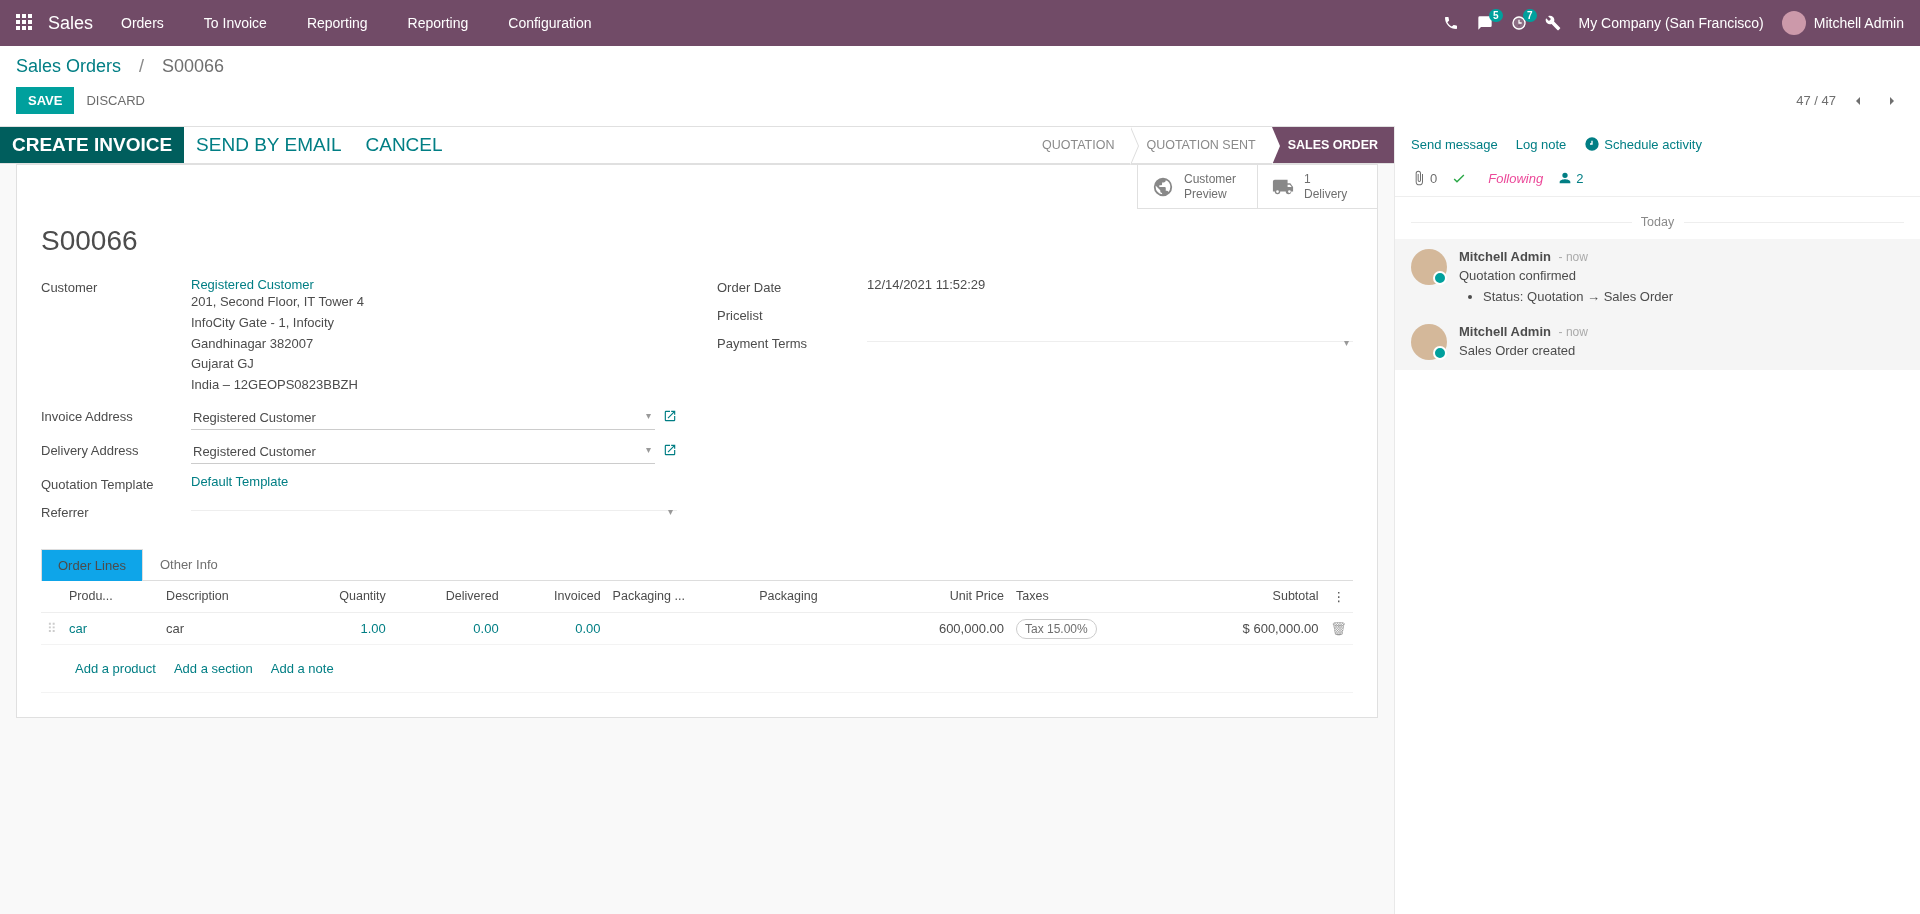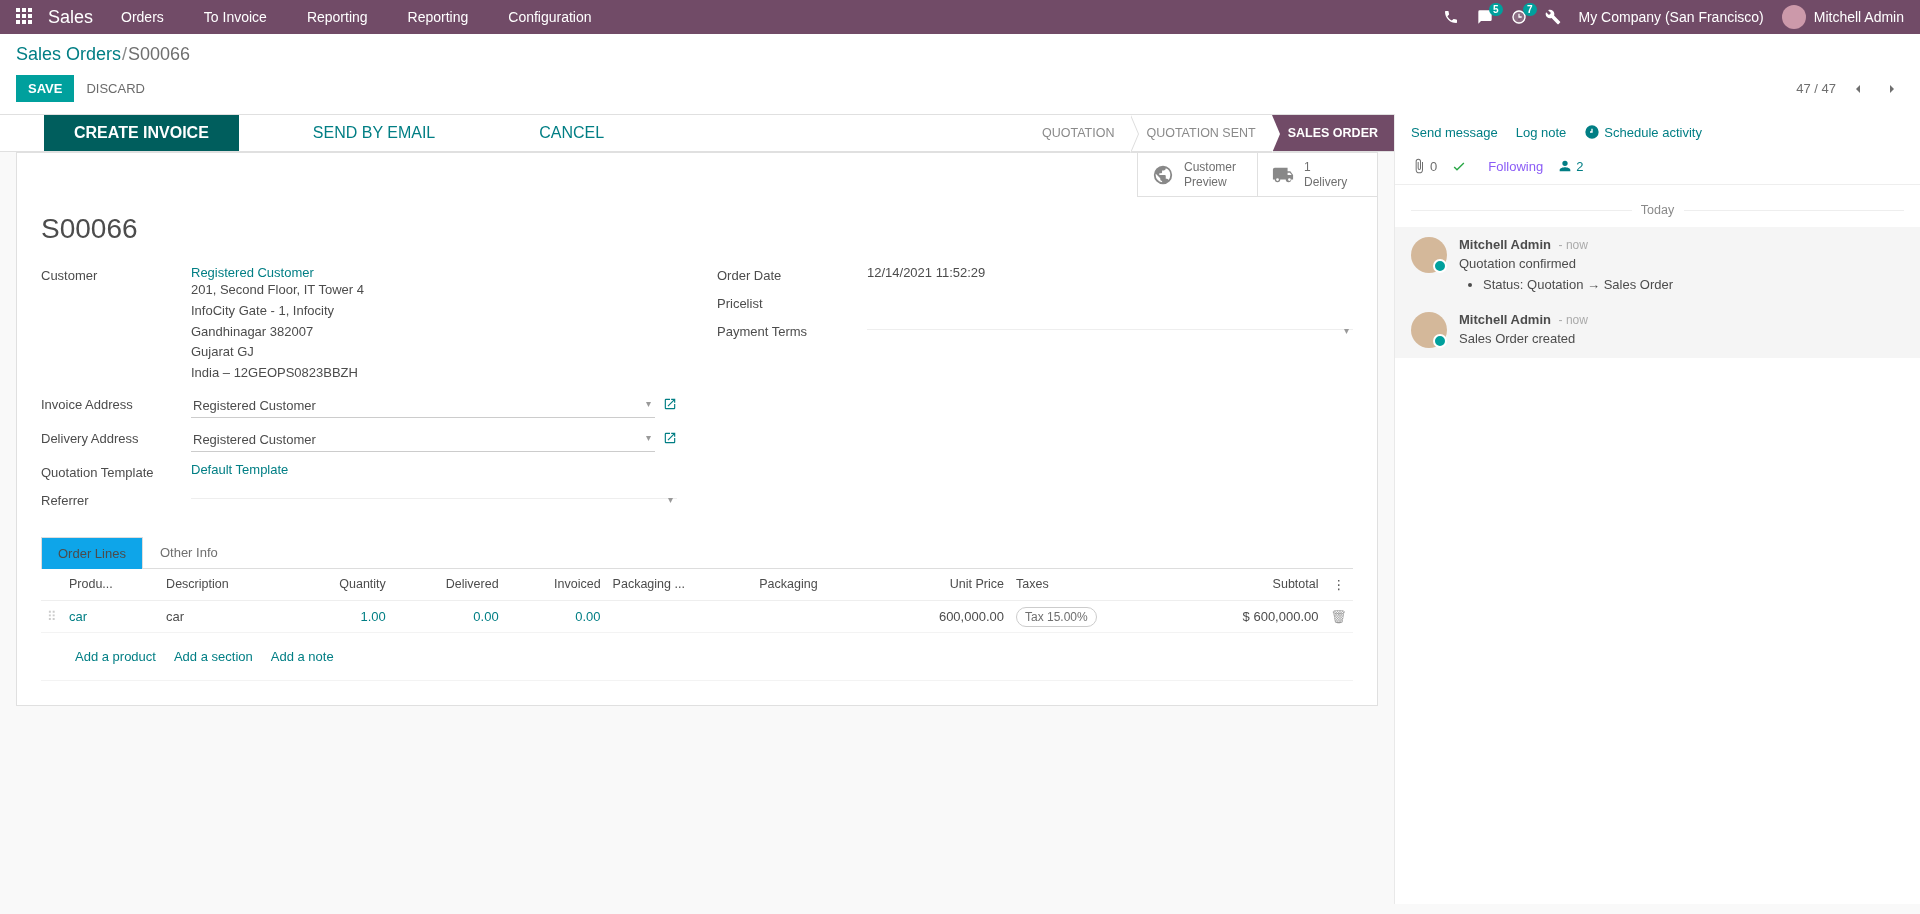--- a/index.html
+++ b/index.html
@@ -1,47 +1,47 @@
 <!DOCTYPE html>
 <html><head>
 <meta charset="utf-8">
 <style>
 * { box-sizing: border-box; margin: 0; padding: 0; }
 body { font-family: "Segoe UI", "Helvetica Neue", Arial, sans-serif; font-size: 13px; color: #4c4c4c; background: #f9f9f9; }
-.topnav { background: #714b67; color: #fff; height: 34px; display: flex; align-items: center; padding: 0 16px; }
+.topnav { background: #714b67; color: #fff; height: 46px; display: flex; align-items: center; padding: 0 16px; }
 .topnav .apps-icon { width: 18px; height: 18px; display: grid; grid-template-columns: repeat(3,4px); grid-template-rows: repeat(3,4px); gap: 2px; margin-right: 14px; cursor:pointer; }
 .topnav .apps-icon span { background:#fff; width:4px; height:4px; }
 .topnav .brand { font-size: 18px; font-weight:500; margin-right: 28px; cursor:pointer; }
 .topnav .menu { display:flex; gap: 40px; }
 .topnav .menu a { color:#fff; text-decoration:none; font-size:14px; cursor:pointer; }
 .topnav .right { margin-left:auto; display:flex; align-items:center; gap:18px; }
 .topnav .right .ico { position:relative; cursor:pointer; display:flex; align-items:center; }
 .topnav .badge { position:absolute; top:-6px; right:-10px; background:#00a09d; color:#fff; font-size:10px; padding:1px 4px; border-radius:8px; font-weight:600; }
 .topnav .company { font-size:14px; cursor:pointer; }
 .topnav .user { display:flex; align-items:center; gap:8px; cursor:pointer; font-size:14px; }
 .topnav .avatar { width:24px; height:24px; border-radius:50%; background:#c9a; display:inline-block; }
 .topnav svg { fill:#fff; }
 
 .subhead { background:#fff; padding: 10px 16px 12px; }
-.breadcrumb { font-size: 18px; color:#017e84; display:flex; gap:1px; align-items:center; }
+.breadcrumb { font-size: 18px; color:#017e84; display:flex; gap:18px; align-items:center; }
 .breadcrumb .current { color:#6f6f6f; }
 .subhead .row2 { display:flex; align-items:center; margin-top:10px; }
 .btn { padding: 6px 12px; font-size:13px; cursor:pointer; border:none; }
 .btn.teal { background:#00a09d; color:#fff; font-weight:600; }
 .btn.link { background:none; color:#6b6b6b; }
 .pager { margin-left:auto; display:flex; align-items:center; gap:10px; color:#6f6f6f; }
 .pager .nav { cursor:pointer; padding:4px; }
 
 .main-wrap { display:flex; }
 .left-col { flex:1; min-width:0; }
 .right-col { width:526px; background:#fff; border-left:1px solid #e9e9e9; }
 
 .statusbar { background:#fff; border-top:1px solid #e0e0e0; border-bottom:1px solid #e0e0e0; display:flex; align-items:stretch; height:38px; }
 .statusbar .actions { display:flex; }
-.statusbar .actions button { border:none; background:none; padding:0 30px; font-size:16px; cursor:pointer;margin-left:44px; }
+.statusbar .actions button { border:none; background:none; padding:0 12px; font-size:19px; cursor:pointer; }
 .statusbar .actions .primary { background:#005e5d; color:#fff; font-weight:600; }
 .statusbar .actions .normal { color:#017e84; font-weight:500; }
 .statusbar .stages { margin-left:auto; display:flex; align-items:stretch; }
 .stage { padding:0 16px; display:flex; align-items:center; color:#8a8a8a; font-size:12.5px; position:relative; }
 .stage:not(:last-child)::after { content:''; position:absolute; right:-8px; top:0; width:0; height:0; border-top:19px solid transparent; border-bottom:19px solid transparent; border-left:8px solid #fff; z-index:1; }
 .stage:not(:last-child)::before { content:''; position:absolute; right:-9px; top:0; width:0; height:0; border-top:19px solid transparent; border-bottom:19px solid transparent; border-left:8px solid #ddd; z-index:0; }
 .stage.active { background:#714b67; color:#fff; font-weight:600; }
 
 .scrollarea { overflow-y:auto; height: calc(914px - 46px - 78px - 38px); padding: 0 16px 24px; }
 .scrollarea::-webkit-scrollbar { width:10px; }
@@ -84,21 +84,21 @@
 table.lines .handle { color:#ccc; cursor:grab; }
 table.lines .del { color:#999; cursor:pointer; }
 .add-links { display:flex; gap:18px; padding:8px 6px; }
 .add-links a { color:#017e84; text-decoration:none; font-size:13px; cursor:pointer; }
 
 .chatter-top { border-bottom:1px solid #eee; padding:10px 16px; display:flex; align-items:center; gap:18px; flex-wrap:wrap; }
 .chatter-top a { color:#017e84; text-decoration:none; font-size:13px; cursor:pointer; display:flex; align-items:center; gap:4px; }
 .chatter-top .spacer { margin-left:auto; }
 .chatter-top .meta { display:flex; gap:14px; align-items:center; font-size:13px; }
 .chatter-top .meta .attach { color:#6f6f6f; display:flex; align-items:center; gap:3px; cursor:pointer;}
-.chatter-top .meta .follow { color:#8b5cf6; display:flex; align-items:center; gap:21px; cursor:pointer; }
+.chatter-top .meta .follow { color:#ec4899; display:flex; align-items:center; gap:21px; cursor:pointer;font-style:italic; }
 .chatter-top .meta .followers { color:#017e84; display:flex; align-items:center; gap:3px; cursor:pointer; }
 
 .chatter-body { padding: 8px 0; }
 .daysep { text-align:center; color:#8a8a8a; font-size:12.5px; position:relative; margin:10px 0; }
 .daysep::before, .daysep::after { content:''; position:absolute; top:50%; width:42%; border-top:1px solid #eee; }
 .daysep::before { left:16px; }
 .daysep::after { right:16px; }
 .msg { display:flex; gap:12px; padding:10px 16px; }
 .msg.alt { background:#f5f5f5; }
 .msg .av { width:36px; height:36px; border-radius:50%; background:#d4b89a; flex-shrink:0; position:relative; }

